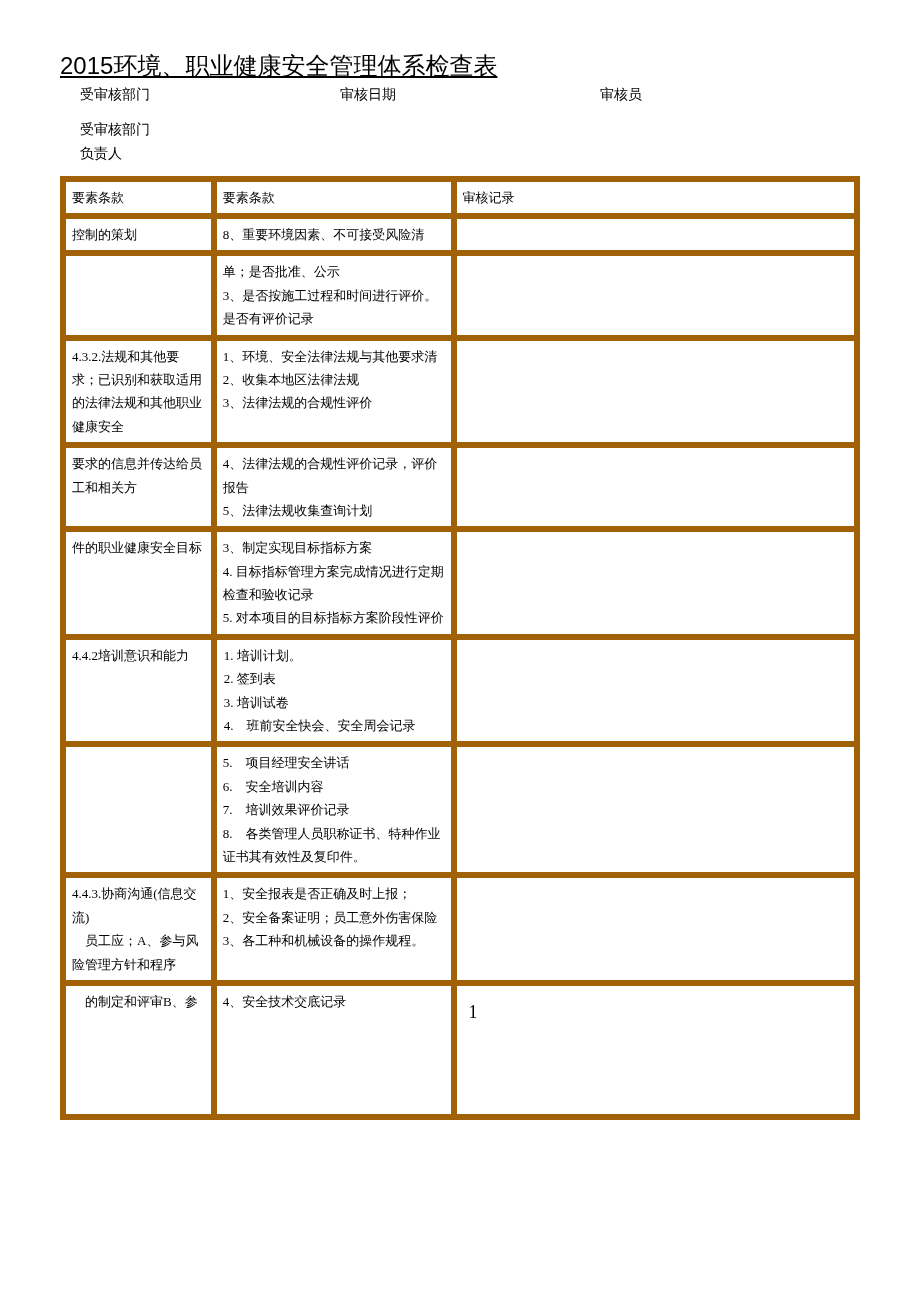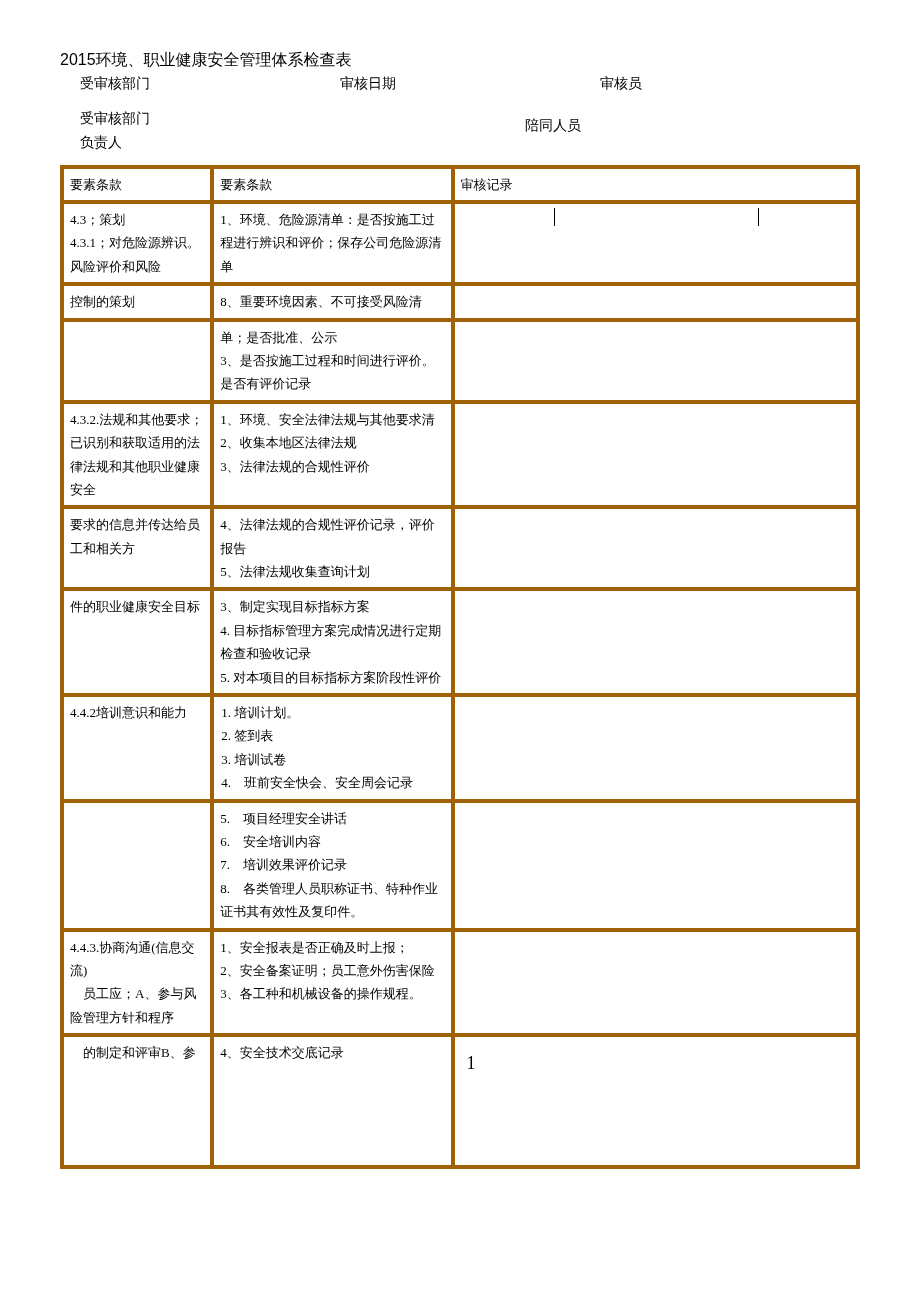--- a/index.html
+++ b/index.html
@@ -4,24 +4,25 @@
   <style>
     body {
       font-family: "SimSun", "宋体", serif;
       background: #fff;
       margin: 0;
       padding: 50px 60px;
       font-size: 14px;
       color: #000;
     }
     .title {
-      font-size: 16px;
+      font-size: 24px;
       font-weight: normal;
       margin: 0 0 4px 0;
       font-family: Arial, "SimSun", sans-serif;
+      text-decoration: underline;
     }
     .header-row {
       display: flex;
       margin-bottom: 8px;
     }
     .header-row .hcell {
       flex: 1;
     }
     .header-row .hlabel {
       padding-left: 20px;
@@ -37,21 +38,21 @@
     .header-row2 .stacked {
       padding-left: 20px;
       line-height: 1.7;
     }
     table.main {
       border-collapse: collapse;
       width: 100%;
       table-layout: fixed;
     }
     table.main td, table.main th {
-      border: 4px solid #a16207;
+      border: 6px solid #a16207;
       padding: 4px 6px;
       vertical-align: top;
       font-size: 13px;
       line-height: 1.8;
       text-align: left;
       font-weight: normal;
     }
     th.c1 { width: 18%; text-align: center; }
     th.c2 { width: 30%; text-align: center; }
     th.c3 { width: 52%; text-align: center; }
@@ -78,44 +79,31 @@
   <div class="hcell hlabel">受审核部门</div>
   <div class="hcell">审核日期</div>
   <div class="hcell">审核员</div>
 </div>
 
 <div class="header-row2">
   <div class="hcell stacked">
     <div>受审核部门</div>
     <div>负责人</div>
   </div>
-  <div class="hcell" style="padding-top:10px; padding-left:110px;">陪同人员</div>
 </div>
 
 <table class="main">
   <thead>
     <tr>
       <th class="c1">要素条款</th>
       <th class="c2">要素条款</th>
       <th class="c3">审核记录</th>
     </tr>
   </thead>
   <tbody id="tbody">
-      <tr>
-        <td style="white-space: pre-line;">4.3；策划
-4.3.1；对危险源辨识。风险评价和风险</td>
-        <td style="white-space: pre-line;">1、环境、危险源清单：是否按施工过程进行辨识和评价；保存公司危险源清单</td>
-        <td class="nopad">
-          <div class="subcol-wrap" style="height: 100%;">
-            <div class="subcol-a"></div>
-            <div class="subcol-b"></div>
-            <div class="subcol-c"></div>
-          </div>
-        </td>
-      </tr>
       <tr>
         <td style="white-space: pre-line;">控制的策划</td>
         <td style="white-space: pre-line;">8、重要环境因素、不可接受风险清</td>
         <td></td>
       </tr>
       <tr>
         <td style="white-space: pre-line;"></td>
         <td style="white-space: pre-line;">单；是否批准、公示
 3、是否按施工过程和时间进行评价。是否有评价记录</td>
         <td></td>

